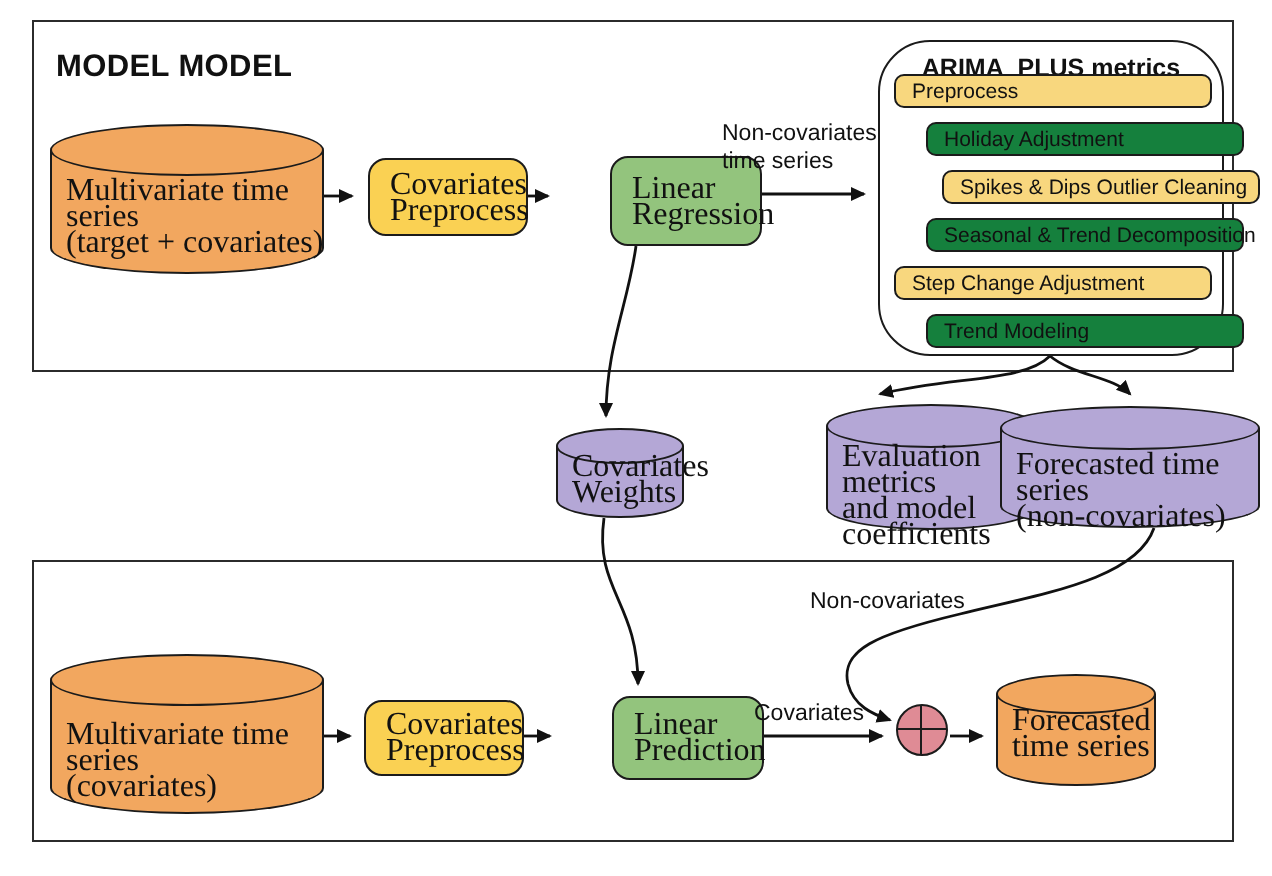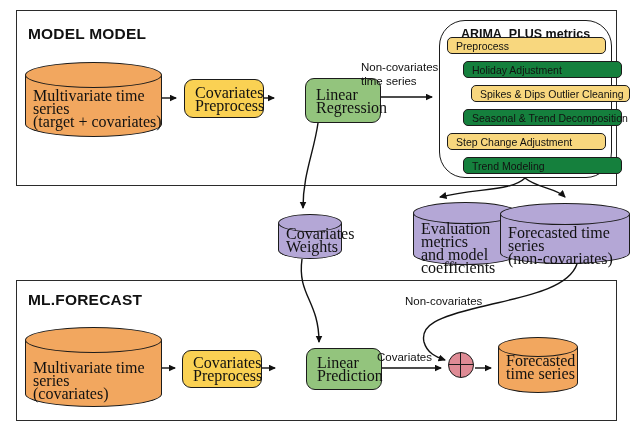--- a/index.html
+++ b/index.html
@@ -53,21 +53,20 @@
 </style>
 </head>
 <body>
 
 <div class="stage">
 
   <div class="sect" style="left:16px;top:10px;width:601px;height:176px;"></div>
   <div class="sect" style="left:16px;top:280px;width:601px;height:141px;"></div>
 
   <div class="sect-title" style="left:28px;top:25px;">MODEL MODEL</div>
-  <div class="sect-title" style="left:28px;top:291px;">ML.FORECAST</div>
 
   <svg class="wires" width="636" height="438" viewBox="0 0 636 438">
     <defs>
       <marker id="ah" markerWidth="8" markerHeight="8" refX="6.5" refY="3.5" orient="auto" markerUnits="userSpaceOnUse">
         <path d="M0,0 L7.5,3.5 L0,7 Z" fill="#111"></path>
       </marker>
     </defs>
     <g stroke="#111" stroke-width="1.4" fill="none">
       <path d="M162,98 L176,98" marker-end="url(#ah)"></path>
       <path d="M264,98 L274,98" marker-end="url(#ah)"></path>

